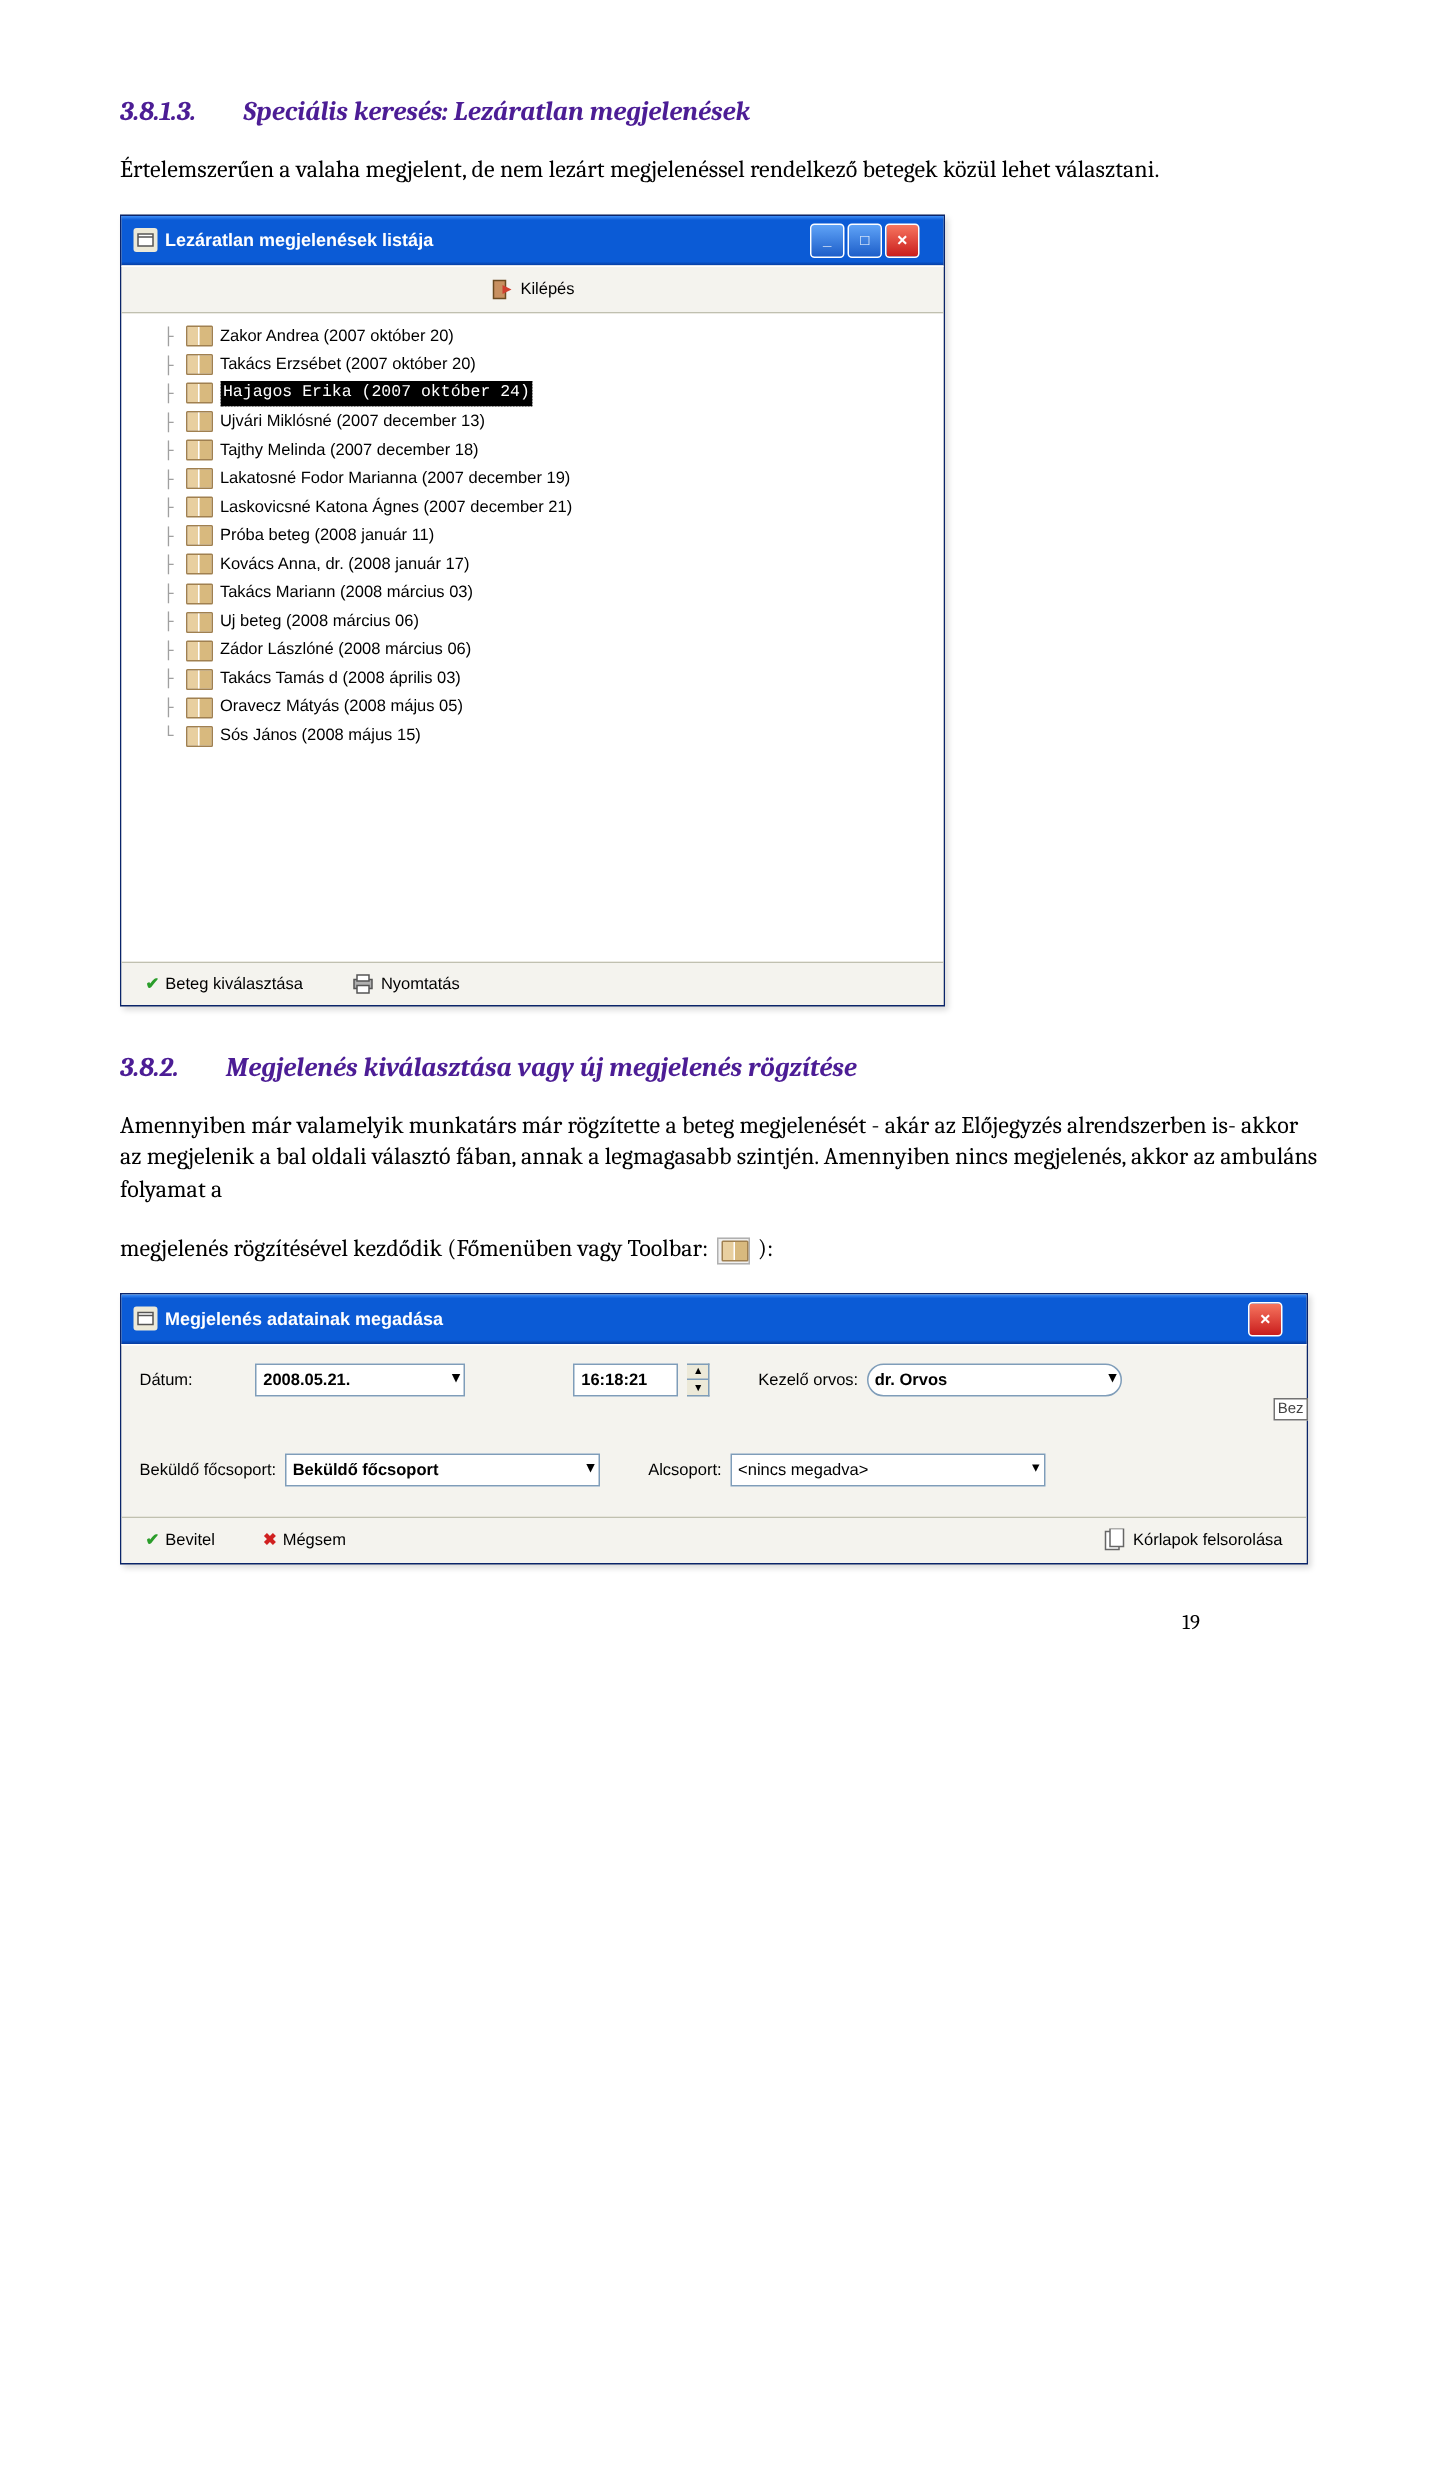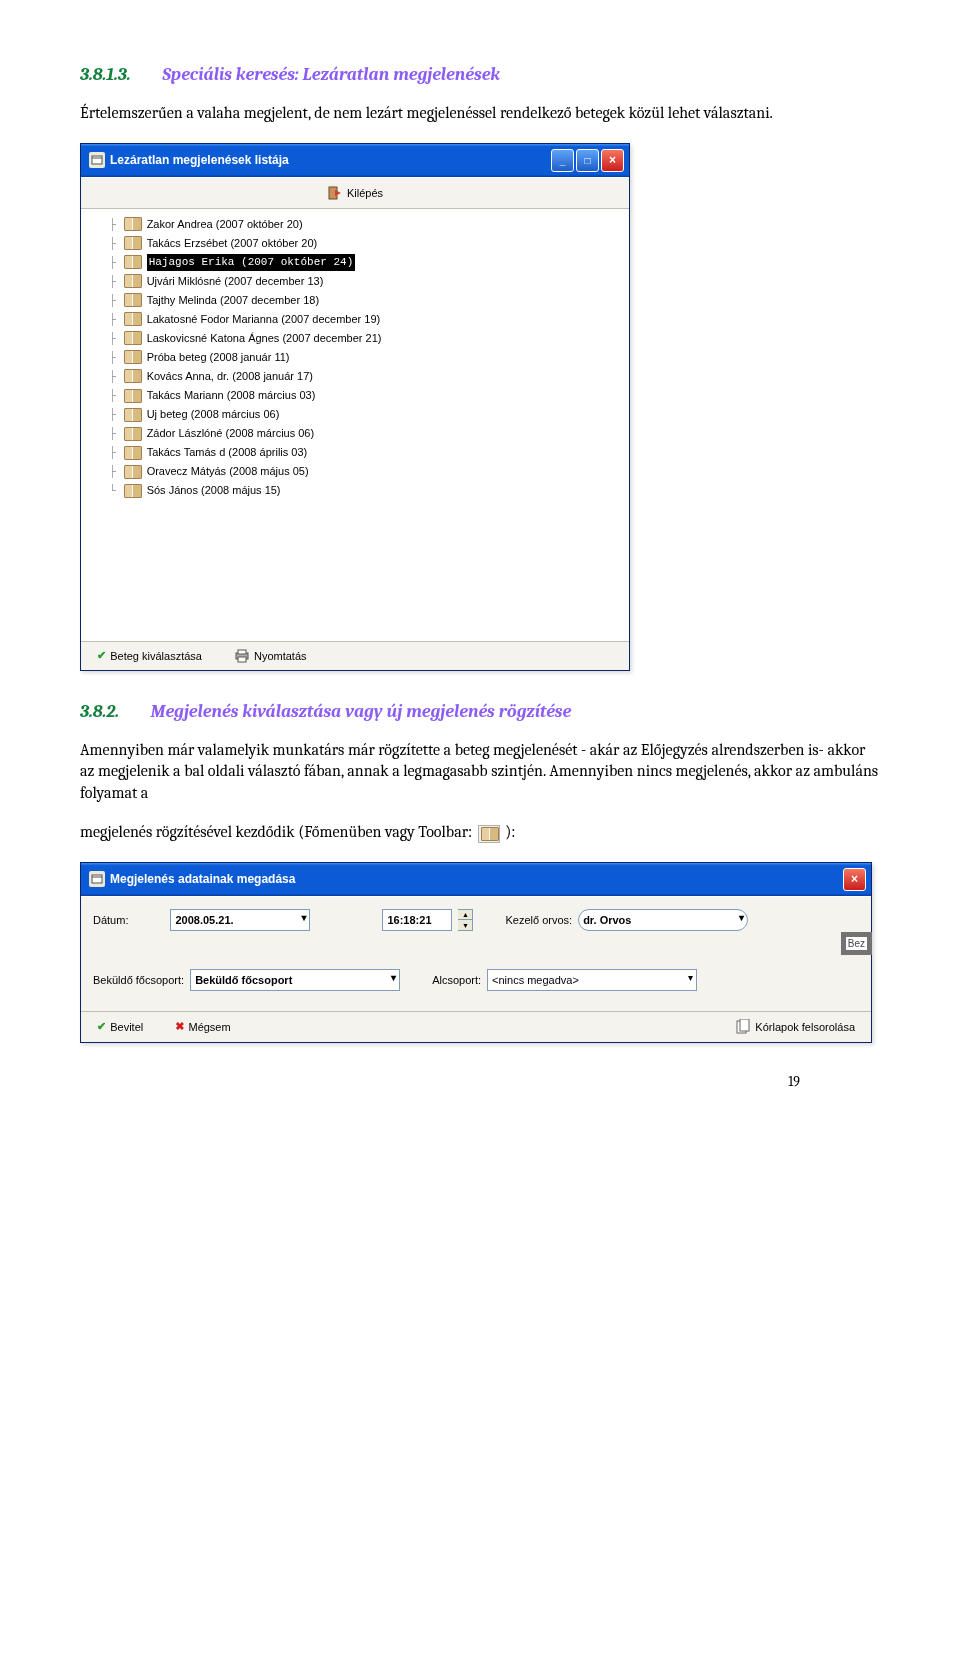--- a/index.html
+++ b/index.html
@@ -7,27 +7,27 @@
     padding: 60px 80px;
     font-family: Cambria, Georgia, serif;
     background: #fff;
     color: #000;
     width: 960px;
     box-sizing: border-box;
   }
   .section-num {
     font-weight: bold;
     font-style: italic;
-    color: #15803d;
+    color: #4c1d95;
     font-size: 18px;
   }
   .section-title {
     font-weight: bold;
     font-style: italic;
-    color: #8b5cf6;
+    color: #4c1d95;
     font-size: 18px;
     margin-left: 28px;
   }
   .heading-row {
     margin-bottom: 18px;
     margin-top: 4px;
   }
   p.body-text {
     font-size: 16px;
     line-height: 1.35;
@@ -49,21 +49,21 @@
     border: 1px solid #0A246A;
     background: #ECE9D8;
     margin: 10px 0 30px 0;
     font-family: Tahoma, sans-serif;
     font-size: 11px;
     box-shadow: 2px 2px 4px rgba(0,0,0,0.15);
   }
   .xp-titlebar {
     background: linear-gradient(to bottom, #3E8EF7 0%, #0B5BD6 8%, #0B5BD6 92%, #063B9E 100%);
     color: #fff;
-    padding: 5px 5px 5px 8px;
+    padding: 5px 16px 5px 8px;
     font-weight: bold;
     display: flex;
     align-items: center;
     font-size: 12px;
   }
   .xp-titlebar .icon-slot {
     width: 16px; height: 16px;
     background: #ECE9D8;
     margin-right: 5px;
     display:flex;align-items:center;justify-content:center;
@@ -164,21 +164,21 @@
     content:"▾";position:absolute;right:3px;top:2px;font-size:10px;color:#000;
   }
   .spinner {
     width:14px;display:inline-flex;flex-direction:column;border:1px solid #7F9DB9;border-left:none;background:#ECE9D8;
     height:20px;
   }
   .spinner span{flex:1;display:flex;align-items:center;justify-content:center;font-size:7px;border-bottom:1px solid #7F9DB9;}
   .spinner span:last-child{border-bottom:none;}
   .form-spacer{height:30px;}
   .bez-tag{
-    position:absolute;right:-1px;top:35px;background:#fff;border:5px solid #737373;
+    position:absolute;right:-1px;top:35px;background:#fff;border:1px solid #737373;
     font-size:10px;padding:1px 2px;color:#444;
   }
   .window2-body{position:relative;}
 
   .bottom-bar {
     display:flex;align-items:center;
     border-top:1px solid #c0c0b0;background:#F4F3EE;
     padding:5px 10px;font-size:11px;gap:20px;
   }
   .green-check{color:#2a9d2a;font-weight:bold;}

